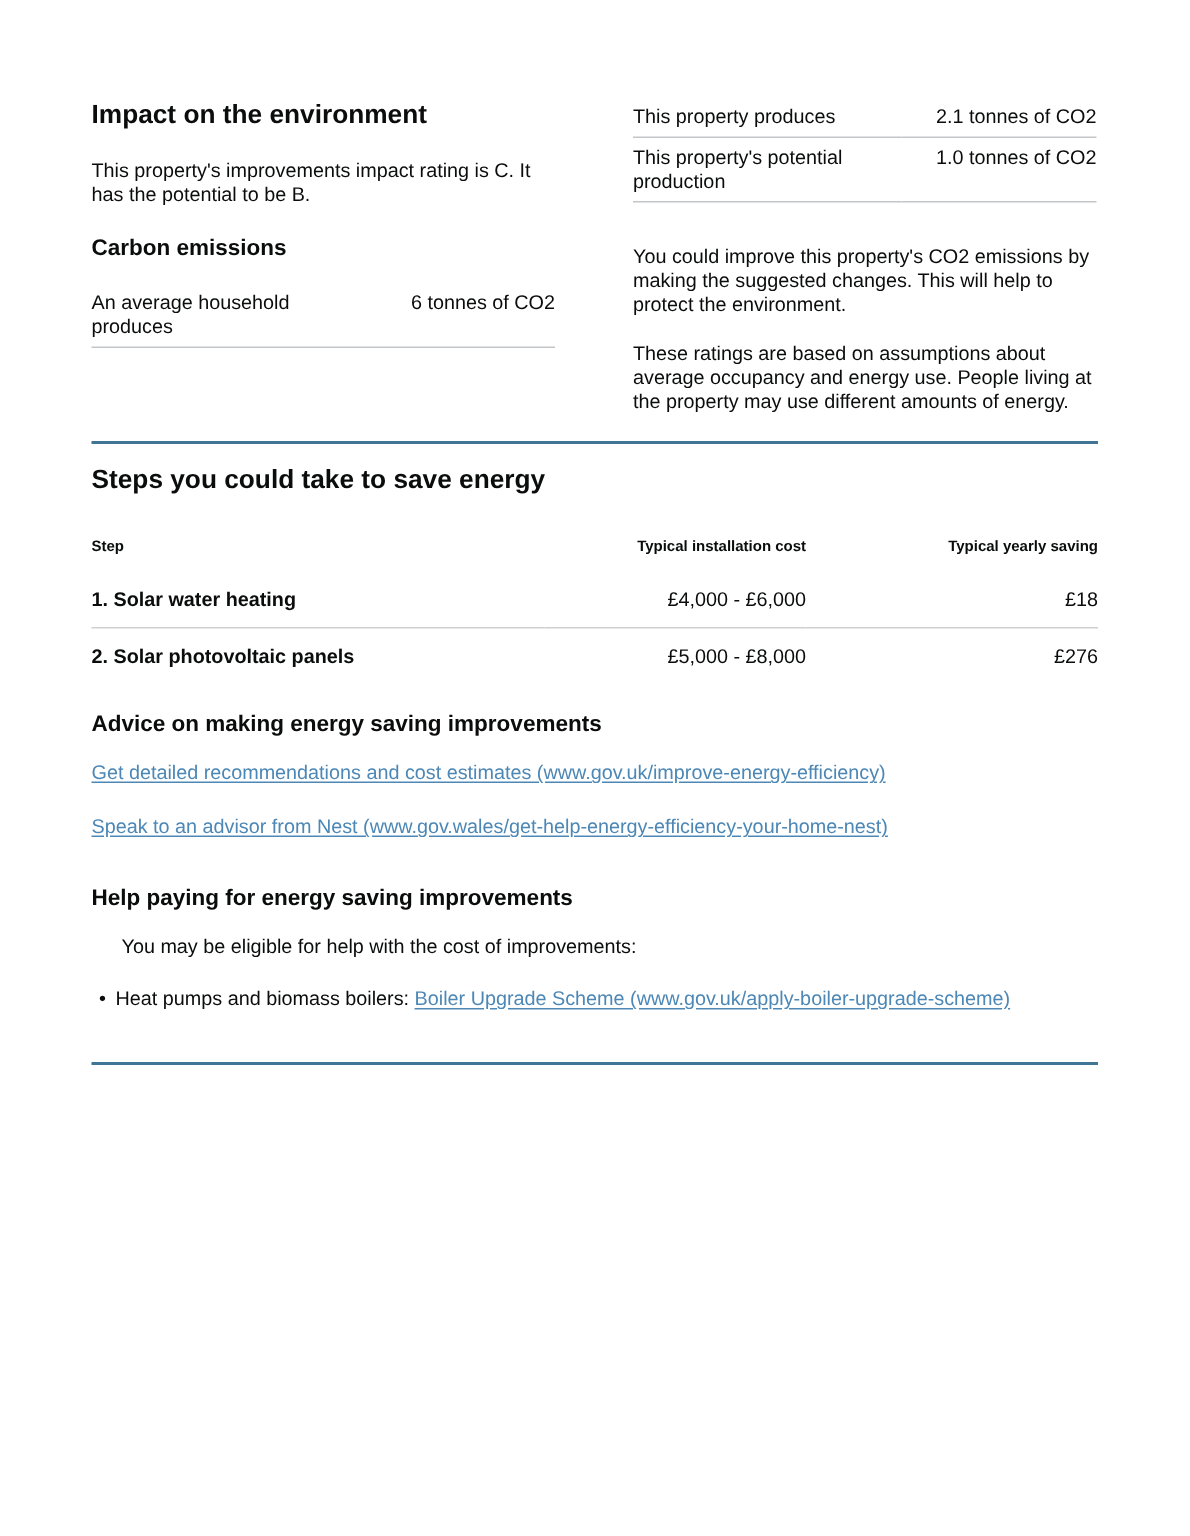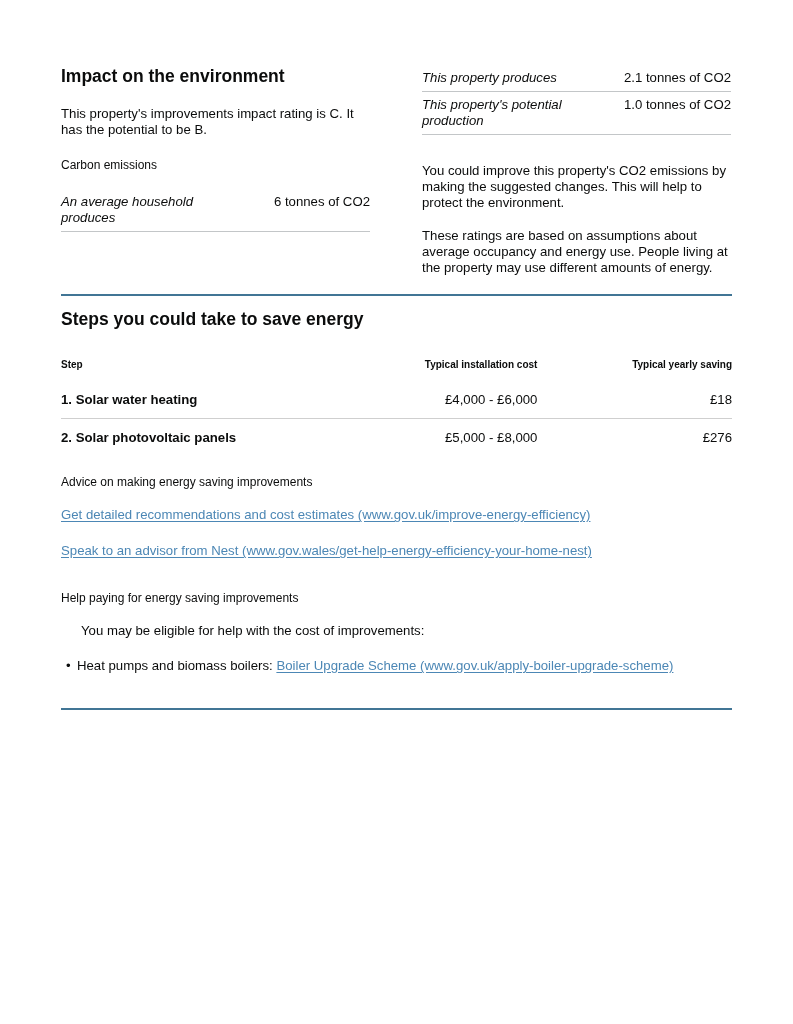--- a/index.html
+++ b/index.html
@@ -14,37 +14,37 @@
     width:793px;height:1024px;
     font-family:"Liberation Sans","DejaVu Sans",sans-serif;
     color:#0b0c0c;
     font-size:13.2px;
     line-height:16px;
   }
   .page{width:793px;height:816px;background:#fff;overflow:hidden;}
   .content{width:671px;margin:0 auto;padding-top:66px;}
 
   h2{font-size:17.5px;line-height:20px;font-weight:bold;}
-  h3{font-size:12px;line-height:17px;font-weight:normal;}
+  h3{font-size:15px;line-height:17px;font-weight:bold;}
   p{margin:0;}
 
   .two-col{display:flex;gap:52px;}
   .col{width:309px;flex:0 0 309px;}
 
   .col h2{margin-bottom:20px;}
   .para{margin-bottom:19px;}
   .para-last{margin-bottom:26px;}
   .col h3{margin-bottom:20px;}
 
   table{border-collapse:collapse;width:100%;}
   td,th{vertical-align:top;padding:0;}
 
   .kv-table td{padding-bottom:5px;border-bottom:1px solid var(--rule);}
   .kv-table tr + tr td{padding-top:5px;}
-  .kv-label{width:58%;text-align:left;font-style:italic;}
+  .kv-label{width:58%;text-align:left;}
   .kv-value{width:42%;text-align:right;}
   .kv-top{margin-top:4px;}
 
   .right-para-1{margin-top:28px;margin-bottom:17px;}
 
   .divider{border:none;border-top:2px solid var(--divider);margin-top:18px;}
 
   .steps h2{margin-top:13px;}
   .steps-table{margin-top:28px;}
   .steps-table th{font-size:10px;font-weight:bold;text-align:left;padding-bottom:0;}

